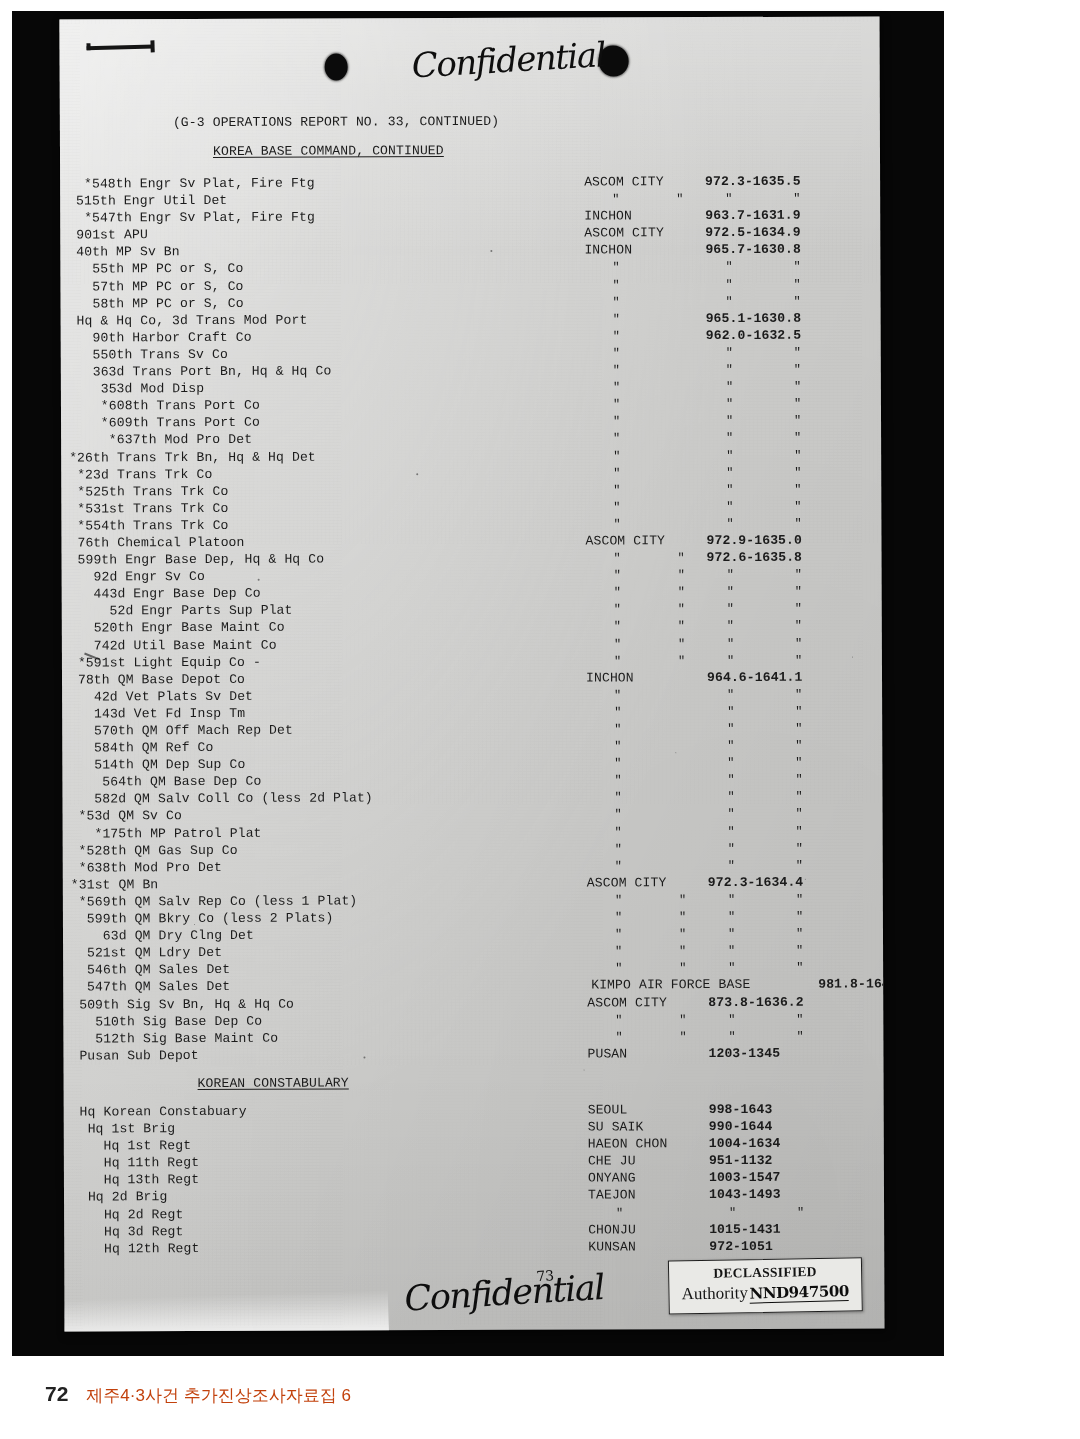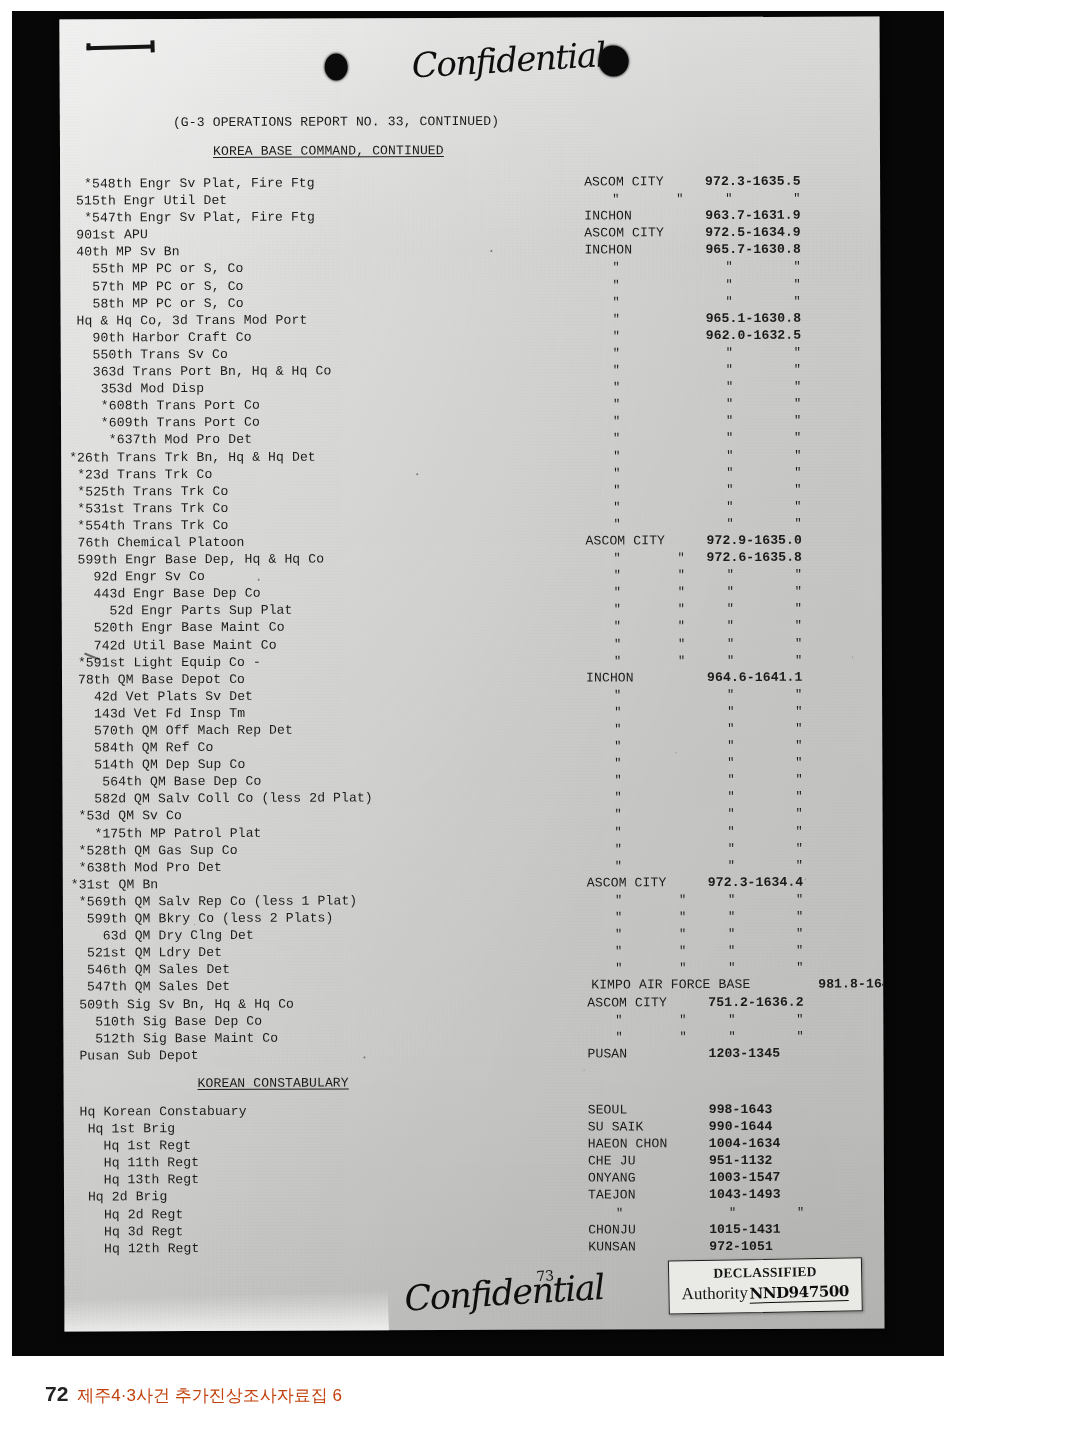--- a/index.html
+++ b/index.html
@@ -290,21 +290,21 @@
     transform: rotate(-0.6deg);
   }
 
   
   .book-footer {
     position: absolute;
     left: 45px;
     top: 1382px;
     display: flex;
     align-items: baseline;
-    gap: 9px;
+    gap: 18px;
   }
   .bf-num {
     font-family: "Liberation Sans", sans-serif;
     font-size: 21px;
     font-weight: bold;
     color: #232323;
   }
   .bf-text {
     font-family: "Liberation Sans", sans-serif;
     font-size: 17px;
@@ -643,21 +643,21 @@
             <span class="ditto d-c2">"</span>
           </div>
           <div class="unit-row">
             <span class="u-name">   547th QM Sales Det</span>
             <span class="u-loc wide">KIMPO AIR FORCE BASE</span>
             <span class="u-coord wide">981.8-1643.C</span>
           </div>
           <div class="unit-row">
             <span class="u-name">  509th Sig Sv Bn, Hq &amp; Hq Co</span>
             <span class="u-loc">ASCOM CITY</span>
-            <span class="u-coord">751.2-1636.2</span>
+            <span class="u-coord">873.8-1636.2</span>
           </div>
           <div class="unit-row">
             <span class="u-name">    510th Sig Base Dep Co</span>
             <span class="ditto d-loc">"</span>
             <span class="ditto d-loc2">"</span>
             <span class="ditto d-c1">"</span>
             <span class="ditto d-c2">"</span>
           </div>
           <div class="unit-row">
             <span class="u-name">    512th Sig Base Maint Co</span>

